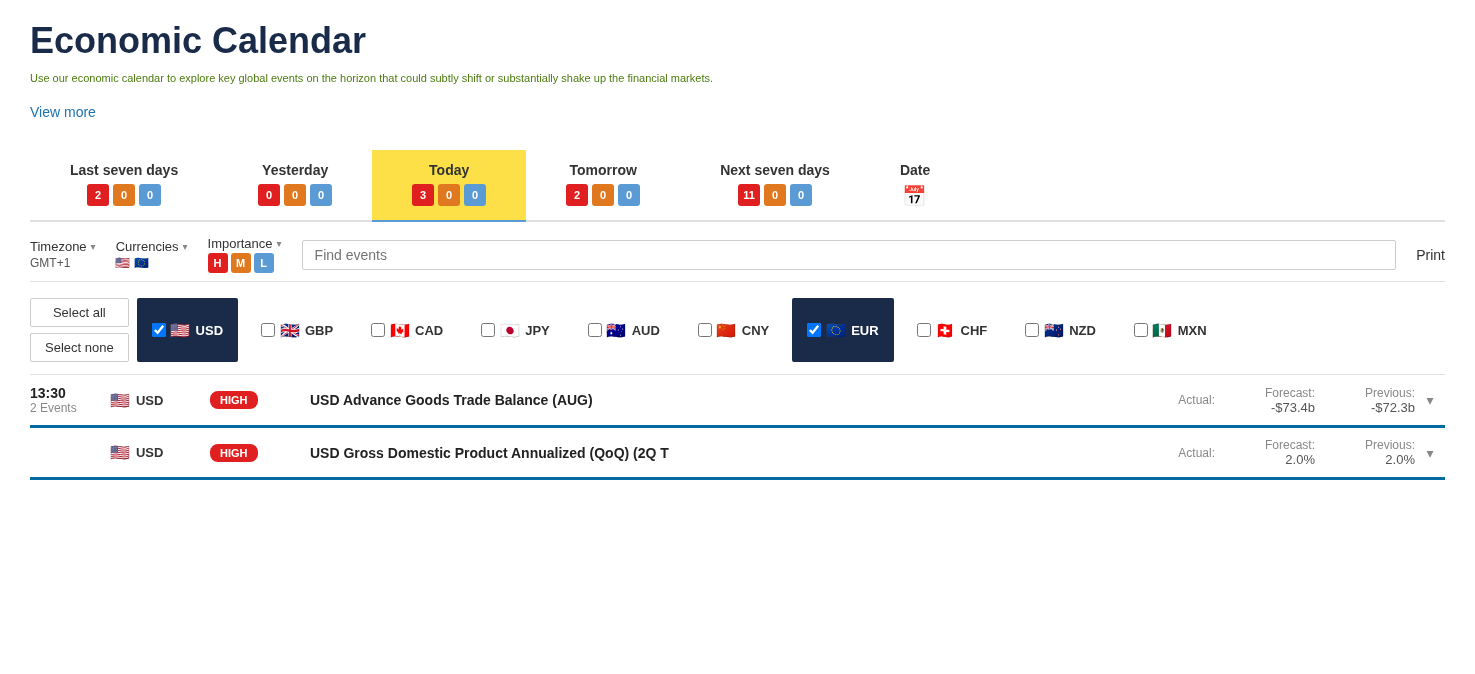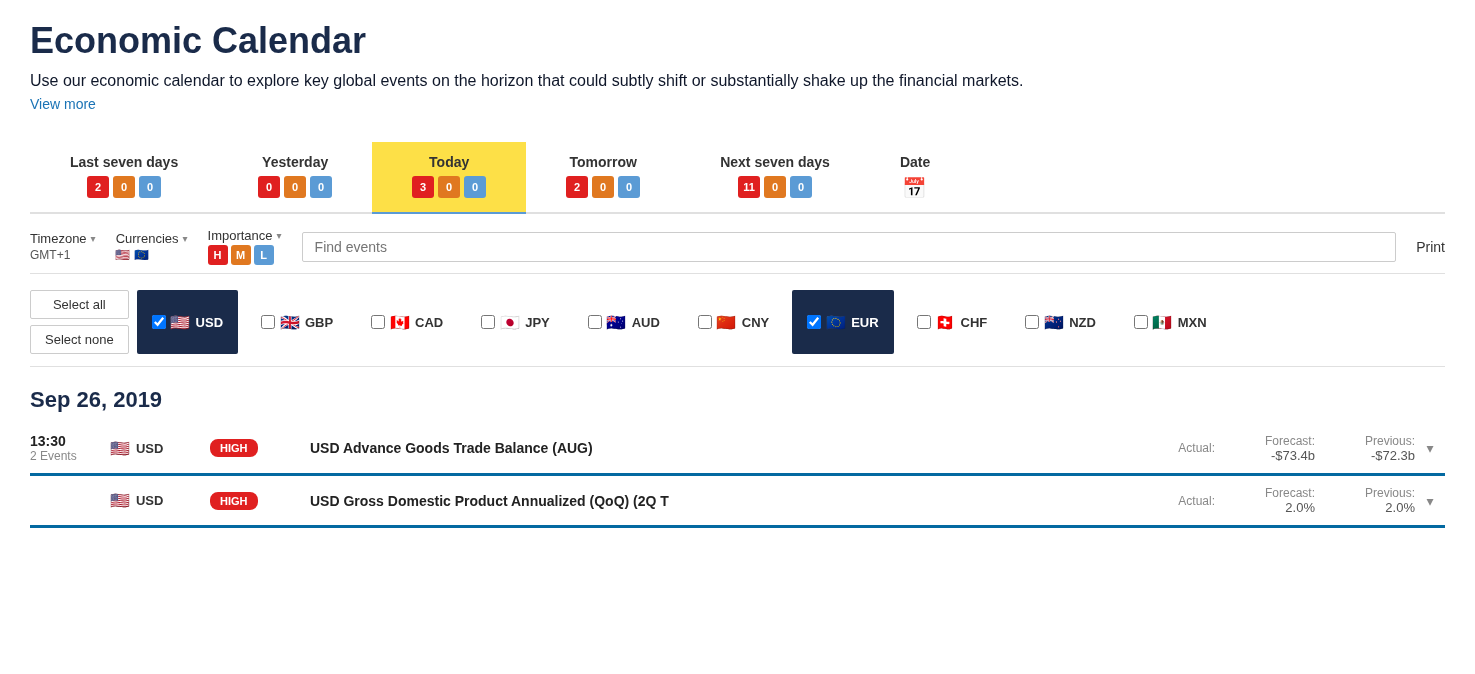--- a/index.html
+++ b/index.html
@@ -1,21 +1,21 @@
 <!DOCTYPE html>
 <html><head>
   <meta charset="utf-8">
   <style>
     * { box-sizing: border-box; margin: 0; padding: 0; }
     body { font-family: Arial, sans-serif; background: #fff; color: #333; font-size: 14px; }
     .page { max-width: 1475px; margin: 0 auto; padding: 20px 30px; }
 
     
     .page-title { font-size: 36px; font-weight: bold; color: #1a2b4a; margin-bottom: 10px; }
-    .page-desc { font-size: 16px; color: #0f172a; margin-bottom: 6px; }
+    .page-desc { font-size: 11px; color: #4d7c0f; margin-bottom: 20px; }
     .view-more { color: #1a73b5; text-decoration: none; font-size: 14px; }
 
     
     .tabs-row { display: flex; align-items: stretch; border-bottom: 2px solid #e0e0e0; margin-top: 30px; margin-bottom: 0; }
     .tab { display: flex; flex-direction: column; align-items: center; padding: 12px 40px 10px; cursor: pointer; border: none; background: none; color: #333; font-size: 14px; font-weight: 600; min-width: 120px; }
     .tab.active { background: #fde047; border-bottom: 2px solid #5b9bd5; margin-bottom: -2px; }
     .tab-label { font-weight: 700; margin-bottom: 6px; }
     .tab-badges { display: flex; gap: 4px; }
     .badge { display: inline-flex; align-items: center; justify-content: center; width: 22px; height: 22px; border-radius: 3px; font-size: 11px; font-weight: bold; color: #fff; }
     .badge-red { background: #e02020; }
@@ -222,21 +222,20 @@
     </div>
 
     <div class="currency-item">
       <input type="checkbox" style="">
       <span class="flag-emoji">🇲🇽</span>
       <span class="curr-name">MXN</span>
     </div>
   </div>
 
   
-  <h2 class="date-heading">Sep 26, 2019</h2>
 
   
   <div>
 
     <div class="event-row">
       <div class="time-col">
         <div class="time-val">13:30</div>
         <div class="events-count">2 Events</div>
       </div>
       <div class="currency-col">

